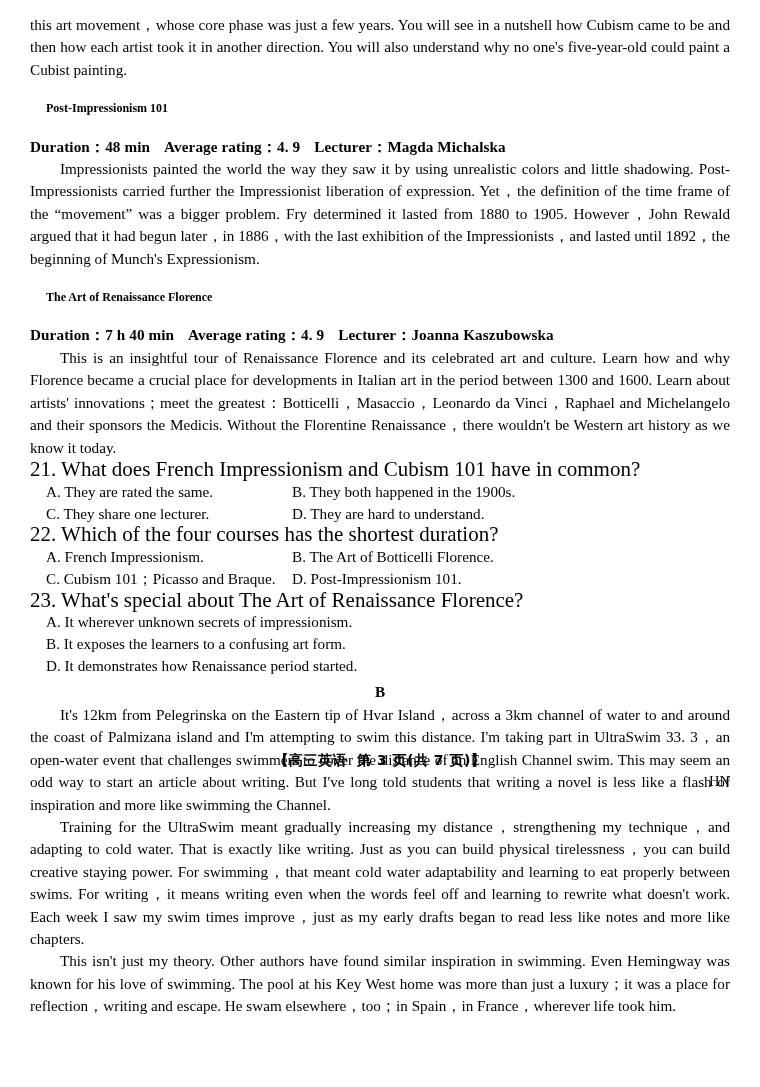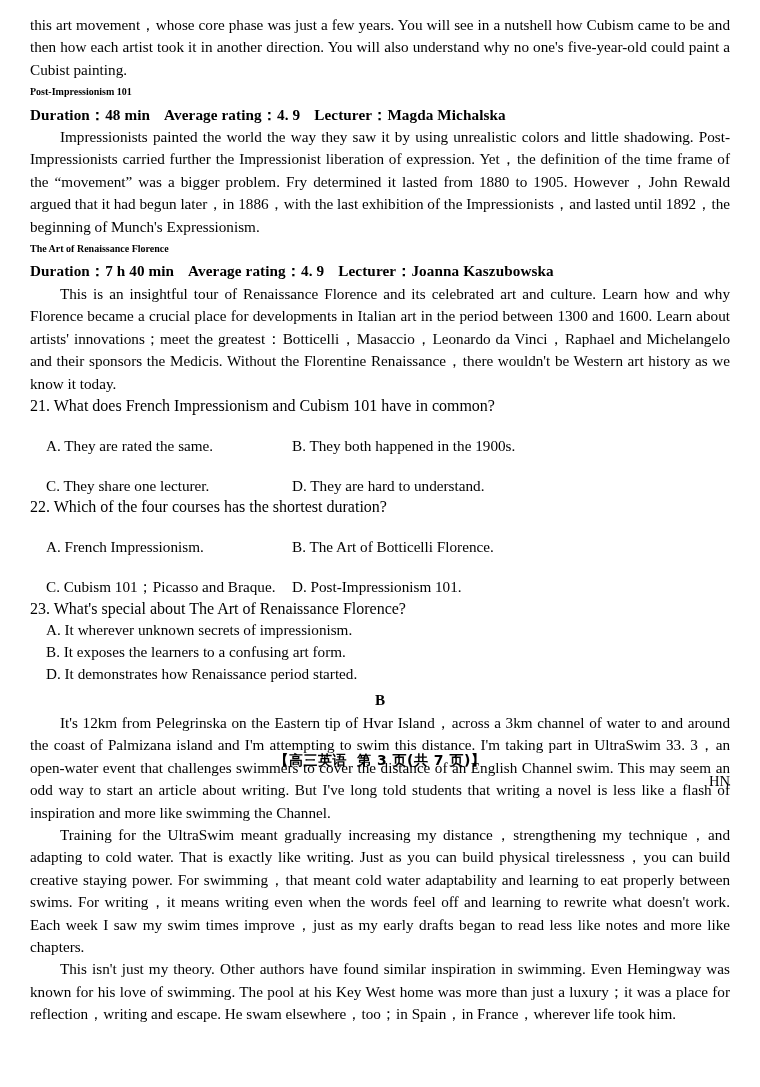--- a/index.html
+++ b/index.html
@@ -21,49 +21,48 @@
   p{
     margin:0;
     font-size:15.2px;
     line-height:22.4px;
     text-align:justify;
     text-justify:inter-word;
   }
   .just{ text-align:justify; }
   .indent{ text-indent:30px; }
   .sub-head{
-    font-size:10px;
+    font-size:12px;
     line-height:22.4px;
     font-weight:bold;
-    margin:0;
+    margin:16px;
   }
   .dur-line{
     font-size:15.2px;
     line-height:22.4px;
     font-weight:bold;
     margin:0;
     letter-spacing:0.1px;
   }
   .dur-line .gap{ display:inline-block; width:14px; }
   .q{
-    font-size:16px;
+    font-size:21px;
     line-height:21.8px;
     margin:0;
   }
   .opts{
     font-size:15.2px;
     line-height:21.8px;
     margin:0;
     position:relative;
     padding-left:16px;
   }
   .opts .col1{
     display:inline-block;
     width:246px;
-    margin-top:18px;
   }
   .opt-single{
     font-size:15.2px;
     line-height:21.8px;
     margin:0;
     padding-left:16px;
   }
   .center-b{
     text-align:center;
     font-size:15.2px;

